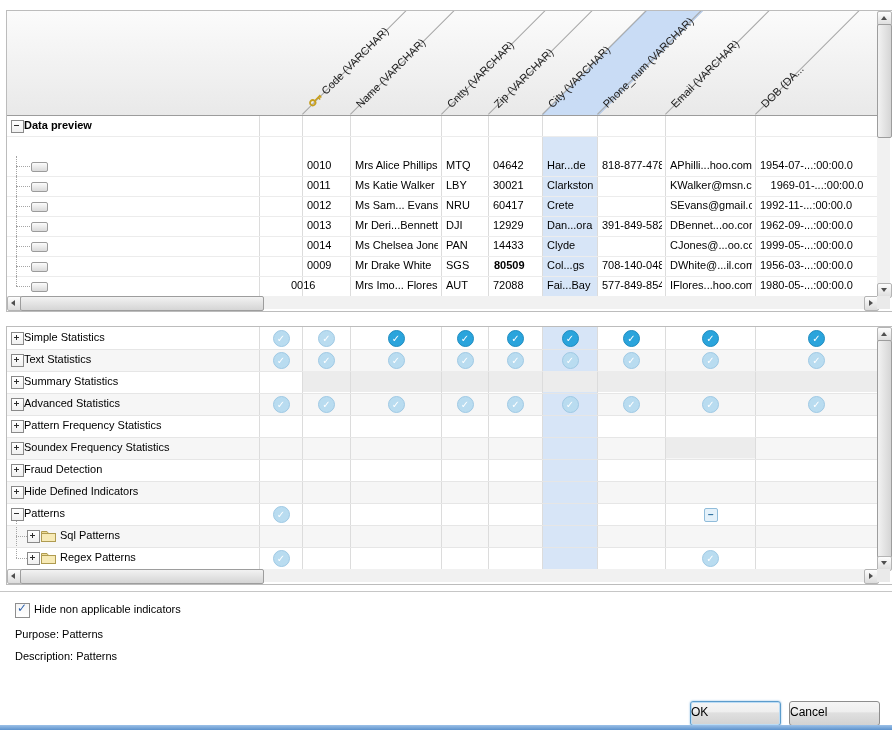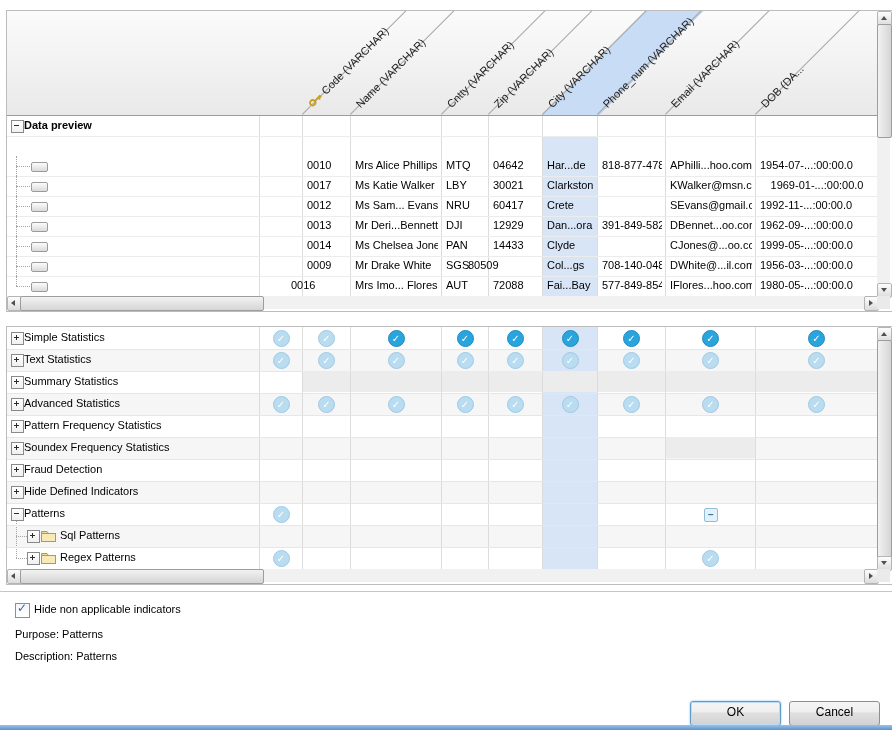--- a/index.html
+++ b/index.html
@@ -80,21 +80,21 @@
   
   #footer { position:absolute; left:0; top:591px; width:892px; height:100px; border-top:1px solid #c6c6c6; }
   .checkbox { position:absolute; left:15px; top:11px; width:13px; height:13px;
     border:1px solid #8e8e8e; background:linear-gradient(#f5f5f5,#ffffff); }
   .checkbox.checked::after { content:"✓"; position:absolute; left:1px; top:-3px;
     font-size:12px; font-weight:bold; color:#2e62ad; }
   #cb-label { position:absolute; left:34px; top:11px; }
   .foot-line { position:absolute; left:15px; }
 
   
-  .btn { position:absolute; top:701px; width:89px; height:23px; text-align:center; line-height:21px;
+  .btn { position:absolute; top:701px; width:89px; height:23px; text-align:left; line-height:21px;
     font-size:12px; border:1px solid #8e8e8e; border-radius:3px;
     background:linear-gradient(#f5f5f5 0%,#eeeeee 45%,#e0e0e0 46%,#d2d2d2 100%); }
   .btn.ok { left:690px; border-color:#5c9ccc; box-shadow:inset 0 0 0 1px #bcdcf4, 0 0 2px #7db2dd; }
   .btn.cancel { left:789px; }
   #win-border { position:absolute; left:0; top:725px; width:892px; height:5px;
     background:linear-gradient(#9cc1e8,#5d92cc); }
 </style>
 </head>
 <body>
 
@@ -146,21 +146,21 @@
         <div class="tcell" style="left: 486px; width: 46px;">04642</div>
         <div class="tcell" style="left: 540px; width: 47px;">Har...de</div>
         <div class="tcell" style="left: 595px; width: 60px;">818-877-478</div>
         <div class="tcell" style="left: 663px; width: 82px;">APhilli...hoo.com</div>
         <div class="tcell" style="left: 753px; width: 114px;">1954-07-...:00:00.0</div>
       </div>
       <div class="t-row" style="top: 60px;">
         <div class="tree-v" style="height: 20px;"></div>
         <div class="tree-h"></div>
         <div class="grip"></div>
-        <div class="tcell" style="left: 300px; width: 40px;">0017</div>
+        <div class="tcell" style="left: 300px; width: 40px;">0011</div>
         <div class="tcell" style="left: 348px; width: 83px;">Ms Katie Walker</div>
         <div class="tcell" style="left: 439px; width: 39px;">LBY</div>
         <div class="tcell" style="left: 486px; width: 46px;">30021</div>
         <div class="tcell" style="left: 540px; width: 47px;">Clarkston</div>
         <div class="tcell" style="left: 595px; width: 60px;"></div>
         <div class="tcell" style="left: 663px; width: 82px;">KWalker@msn.com</div>
         <div class="tcell" style="left: 753px; width: 114px; text-align: center;">1969-01-...:00:00.0</div>
       </div>
       <div class="t-row" style="top: 80px;">
         <div class="tree-v" style="height: 20px;"></div>
@@ -201,21 +201,21 @@
         <div class="tcell" style="left: 663px; width: 82px;">CJones@...oo.com</div>
         <div class="tcell" style="left: 753px; width: 114px;">1999-05-...:00:00.0</div>
       </div>
       <div class="t-row" style="top: 140px;">
         <div class="tree-v" style="height: 20px;"></div>
         <div class="tree-h"></div>
         <div class="grip"></div>
         <div class="tcell" style="left: 300px; width: 40px;">0009</div>
         <div class="tcell" style="left: 348px; width: 83px;">Mr Drake White</div>
         <div class="tcell" style="left: 439px; width: 39px;">SGS</div>
-        <div class="tcell" style="left: 461px; width: 46px;">80509</div>
+        <div class="tcell" style="left: 487px; width: 46px; font-weight: bold;">80509</div>
         <div class="tcell" style="left: 540px; width: 47px;">Col...gs</div>
         <div class="tcell" style="left: 595px; width: 60px;">708-140-048</div>
         <div class="tcell" style="left: 663px; width: 82px;">DWhite@...il.com</div>
         <div class="tcell" style="left: 753px; width: 114px;">1956-03-...:00:00.0</div>
       </div>
       <div class="t-row" style="top: 160px;">
         <div class="tree-v" style="height: 10px;"></div>
         <div class="tree-h"></div>
         <div class="grip"></div>
         <div class="tcell" style="left: 284px; width: 40px;">0016</div>

